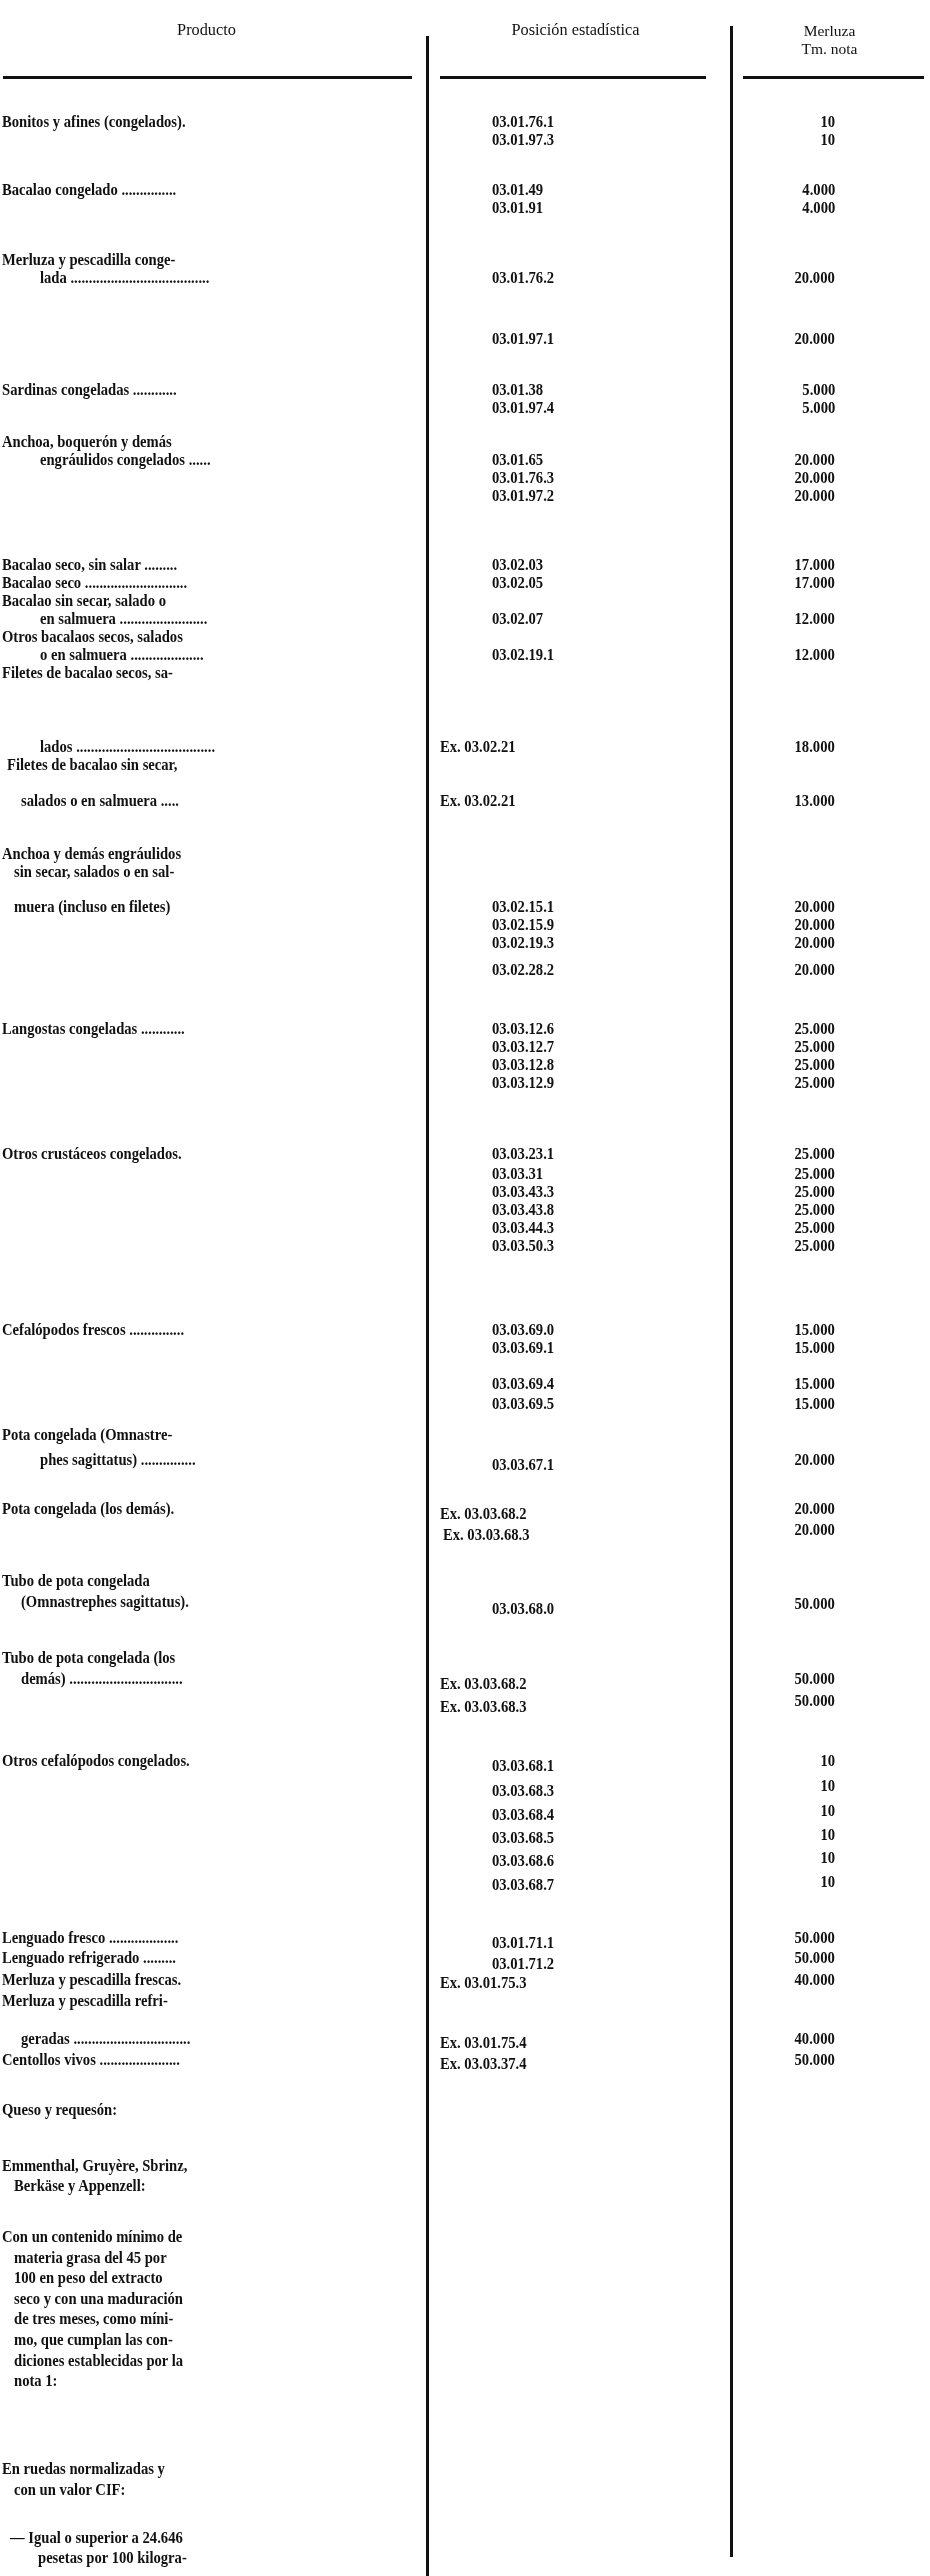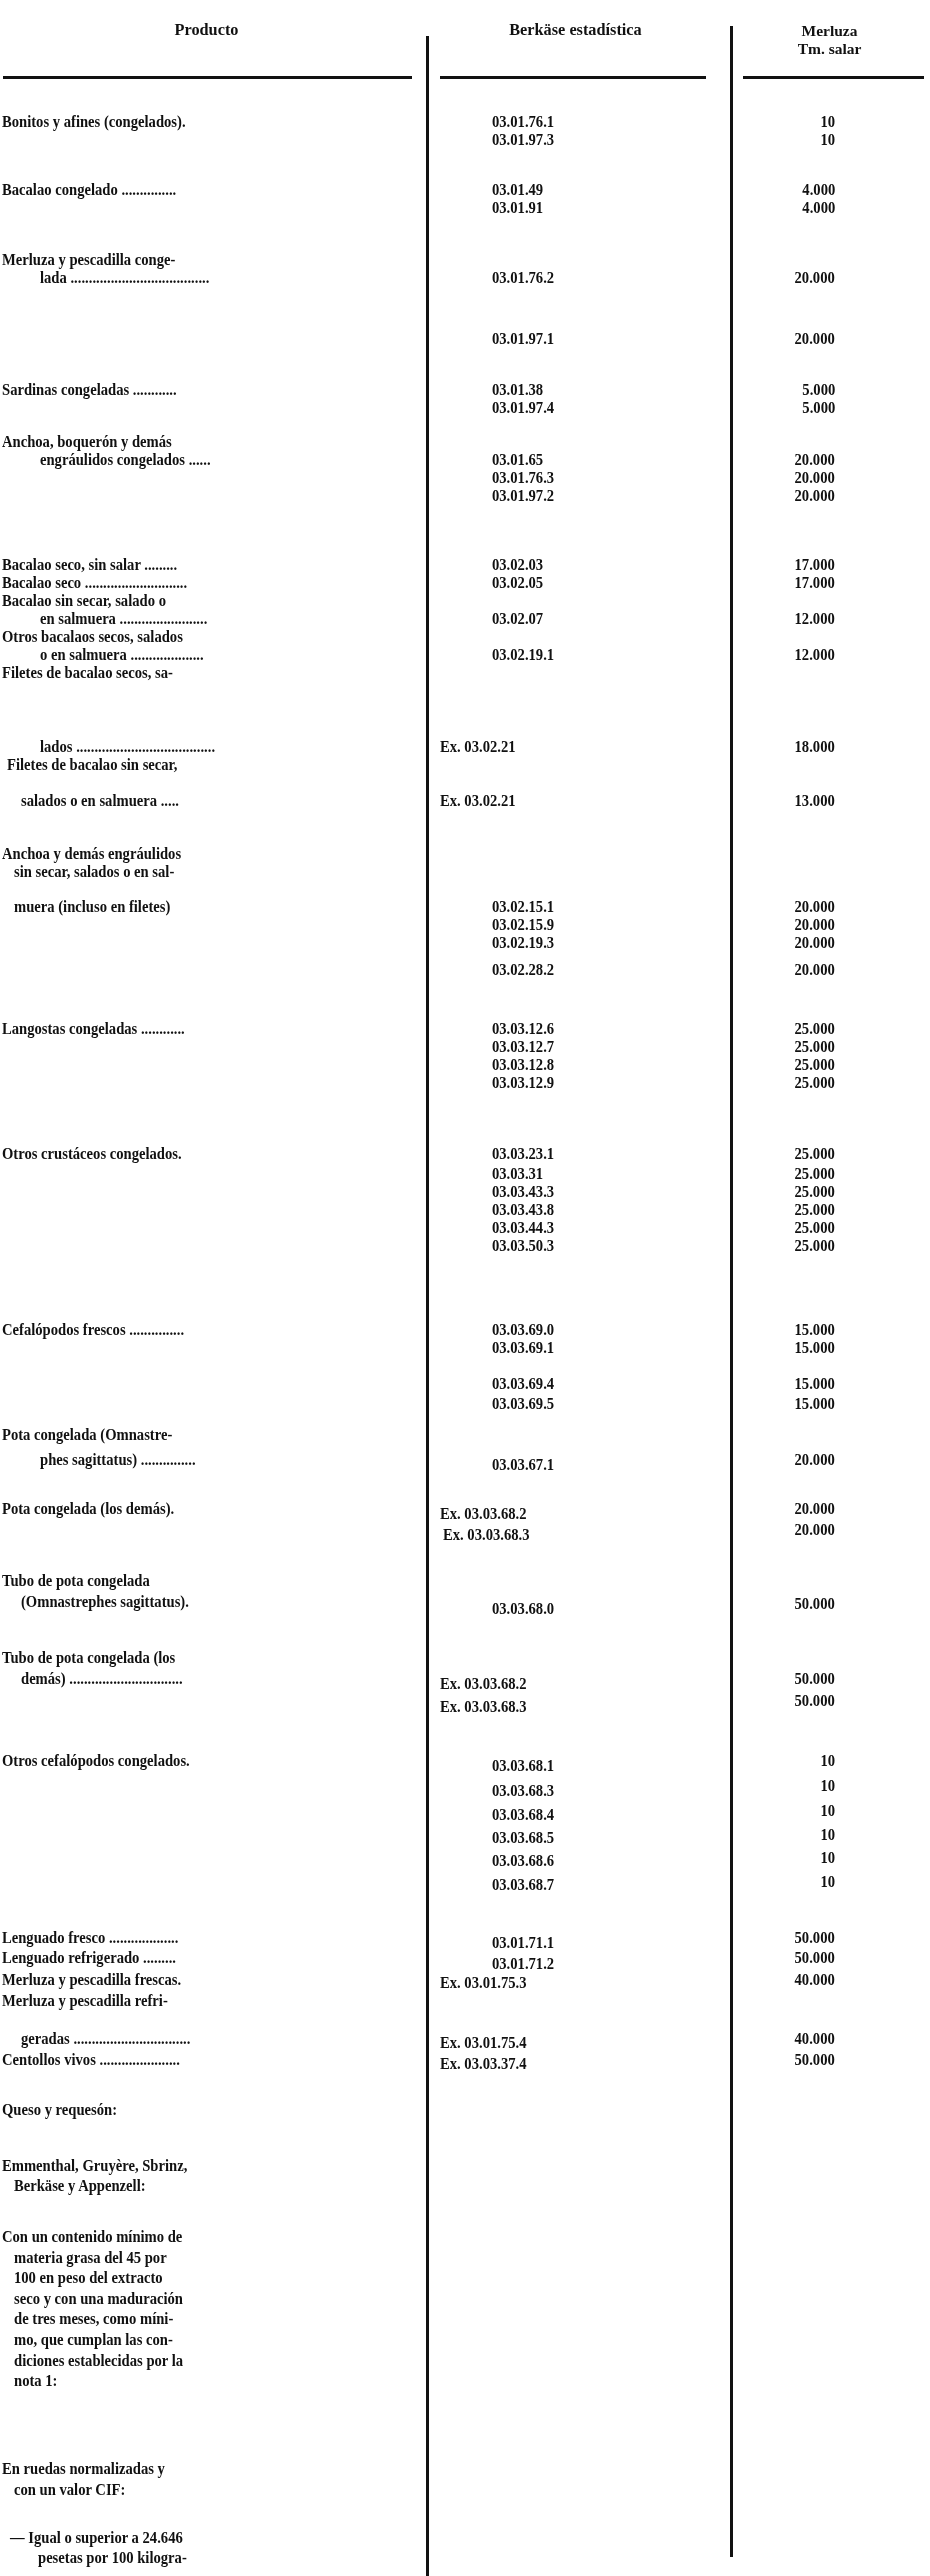--- a/index.html
+++ b/index.html
@@ -1,36 +1,36 @@
 <!DOCTYPE html>
 <html style="font-size:13.8px"><head>
 <meta charset="utf-8">
 <style>
   html, body { margin:0; padding:0; background:#ffffff; }
   body { width:931px; height:2576px; position:relative; overflow:hidden;
          font-family:"Liberation Serif","DejaVu Serif",serif; color:#111; }
-  .hdr { position:absolute; font-weight:bold; font-size:16.3px; line-height:18px; text-align:center; }
+  .hdr { position:absolute; font-weight:normal; font-size:16.3px; line-height:18px; text-align:center; }
   .rule { position:absolute; height:2.6px; background:#111; }
   .vline { position:absolute; width:2.6px; background:#111; }
   .line { position:absolute; font-weight:bold; font-size:17px; line-height:18px; white-space:nowrap;
           transform-origin:left top; transform:scaleX(0.86); }
   .prod { left:1.7px; width:481px; }
   .prod.ind { left:40px; }
   .pos { left:492px; }
   .pos.ex { left:440px; }
   .val { position:absolute; font-weight:bold; font-size:17px; line-height:18px; white-space:nowrap;
          right:96px; text-align:right; transform-origin:right top; transform:scaleX(0.86); }
 </style>
 </head>
 <body>
 
 <div class="hdr" style="left:0;width:413px;top:20.6px;">Producto</div>
-<div class="hdr" style="left:438px;width:275px;top:20.6px;">Berkäse estadística</div>
+<div class="hdr" style="left:438px;width:275px;top:20.6px;">Posición estadística</div>
 <div class="hdr" style="left:739px;width:181px;top:22.3px;font-size:15.5px;">Merluza</div>
-<div class="hdr" style="left:739px;width:181px;top:40px;font-size:15.5px;">Tm. salar</div>
+<div class="hdr" style="left:739px;width:181px;top:40px;font-size:15.5px;">Tm. nota</div>
 
 <div class="rule" style="left:3.4px;width:409px;top:76px;"></div>
 <div class="rule" style="left:440px;width:266px;top:76px;"></div>
 <div class="rule" style="left:743px;width:181px;top:76px;"></div>
 
 <div class="vline" style="left:426px;top:36px;height:2540px;"></div>
 <div class="vline" style="left:730px;top:26px;height:2531px;"></div>
 
 <div>
   <div class="line prod" style="top:113px">Bonitos y afines (congelados).</div>

